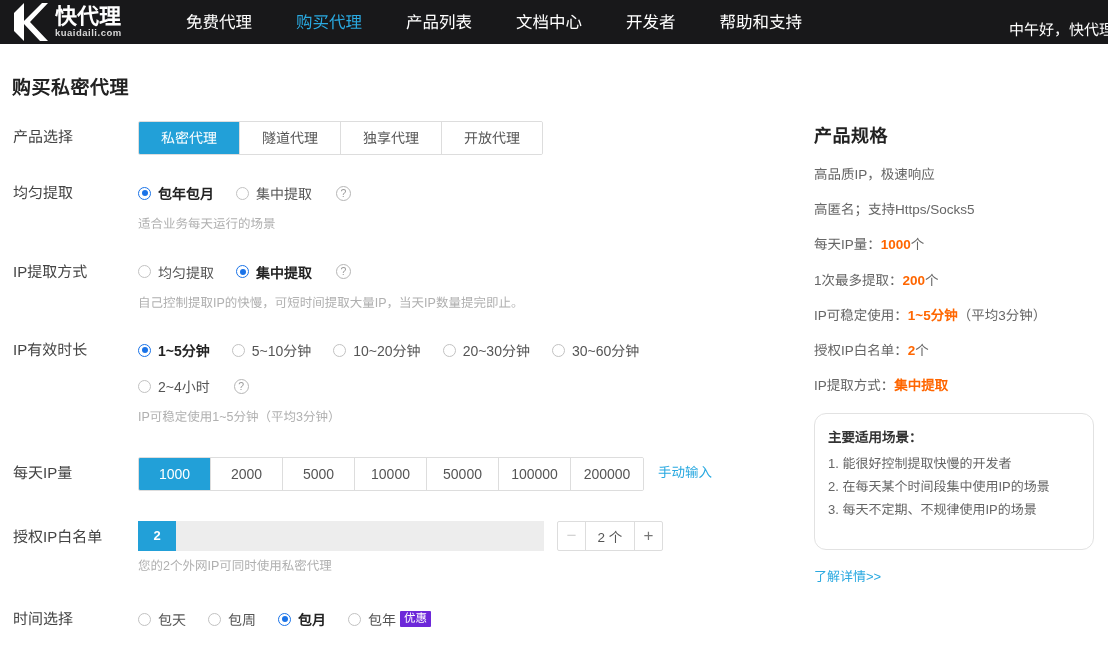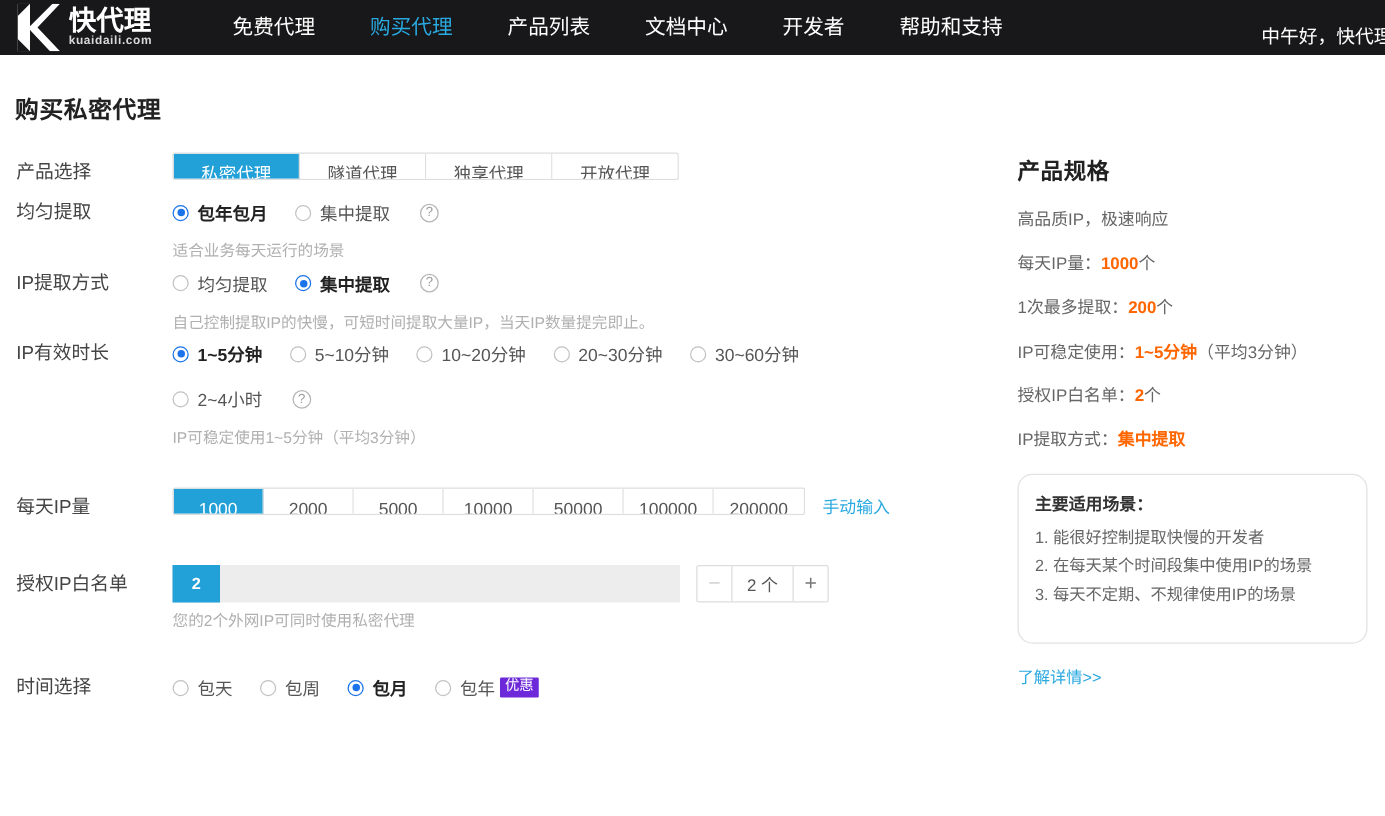--- a/index.html
+++ b/index.html
@@ -91,20 +91,21 @@
     display: flex;
     margin-top: 22px;
   }
   .form-col { width: 790px; flex: none; }
   .spec-col { width: 292px; flex: none; padding-left: 12px; }
 
   
   .row {
     display: flex;
     align-items: flex-start;
+    margin-bottom: 22px;
     min-height: 32px;
   }
   .row-label {
     width: 126px;
     flex: none;
     font-size: 15px;
     color: #444;
     line-height: 32px;
     padding-left: 1px;
   }
@@ -113,21 +114,21 @@
   
   .seg {
     display: inline-flex;
     border: 1px solid #ddd;
     border-radius: 2px;
     overflow: hidden;
     background: #fff;
   }
   .seg-btn {
     padding: 0 22px;
-    height: 20px;
+    height: 32px;
     line-height: 32px;
     font-size: 14px;
     color: #555;
     border-right: 1px solid #ddd;
     cursor: pointer;
     background: #fff;
     white-space: nowrap;
     text-align: center;
   }
   .seg-btn:last-child { border-right: none; }
@@ -497,20 +498,23 @@
 
     </div>
 
     <div class="spec-col">
       <div class="spec-title">产品规格</div>
 
       <div class="spec-line">
         <span>高品质IP，极速响应</span>
       </div>
       <div class="spec-line">
+        <span>高匿名；支持Https/Socks5</span>
+      </div>
+      <div class="spec-line">
         <span>每天IP量：</span><span class="val">1000</span><span>个</span>
       </div>
       <div class="spec-line">
         <span>1次最多提取：</span><span class="val">200</span><span>个</span>
       </div>
       <div class="spec-line">
         <span>IP可稳定使用：</span><span class="val">1~5分钟</span><span class="muted">（平均3分钟）</span>
       </div>
       <div class="spec-line">
         <span>授权IP白名单：</span><span class="val">2</span><span>个</span>

